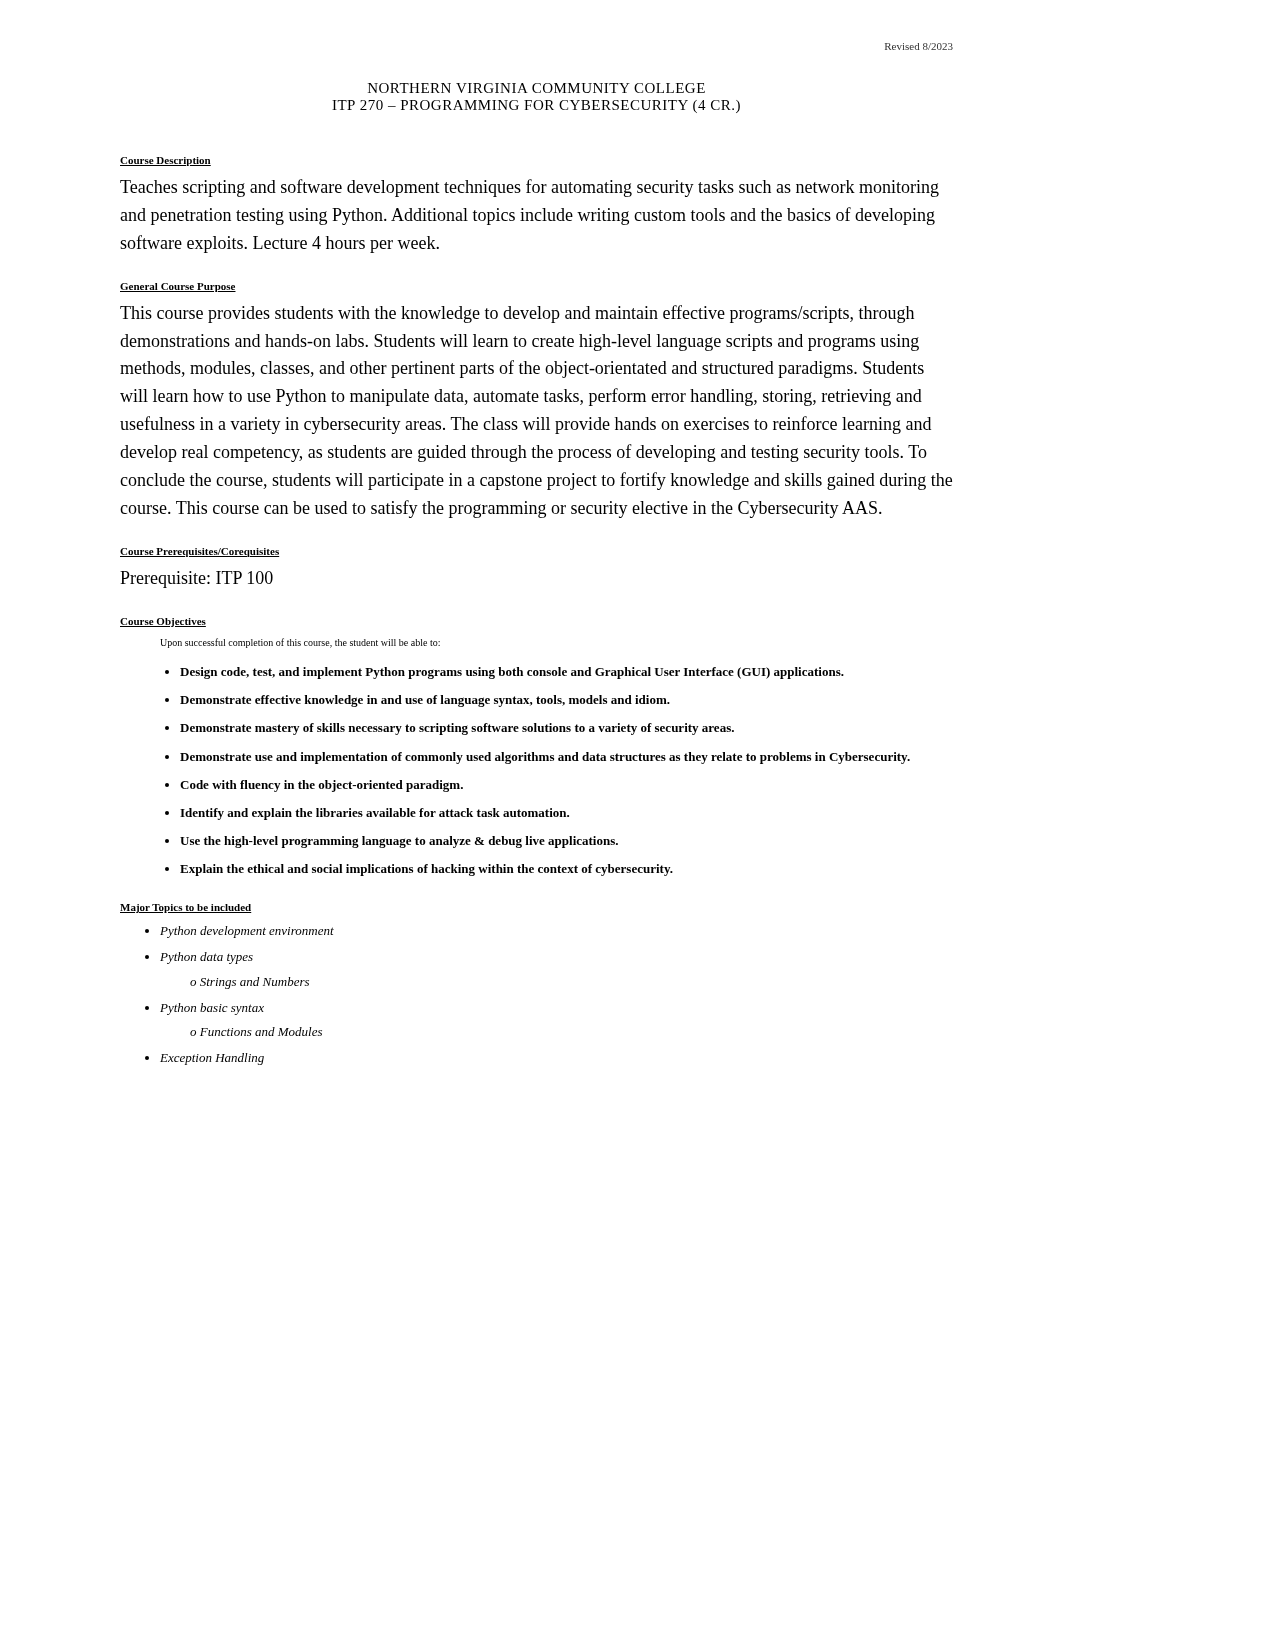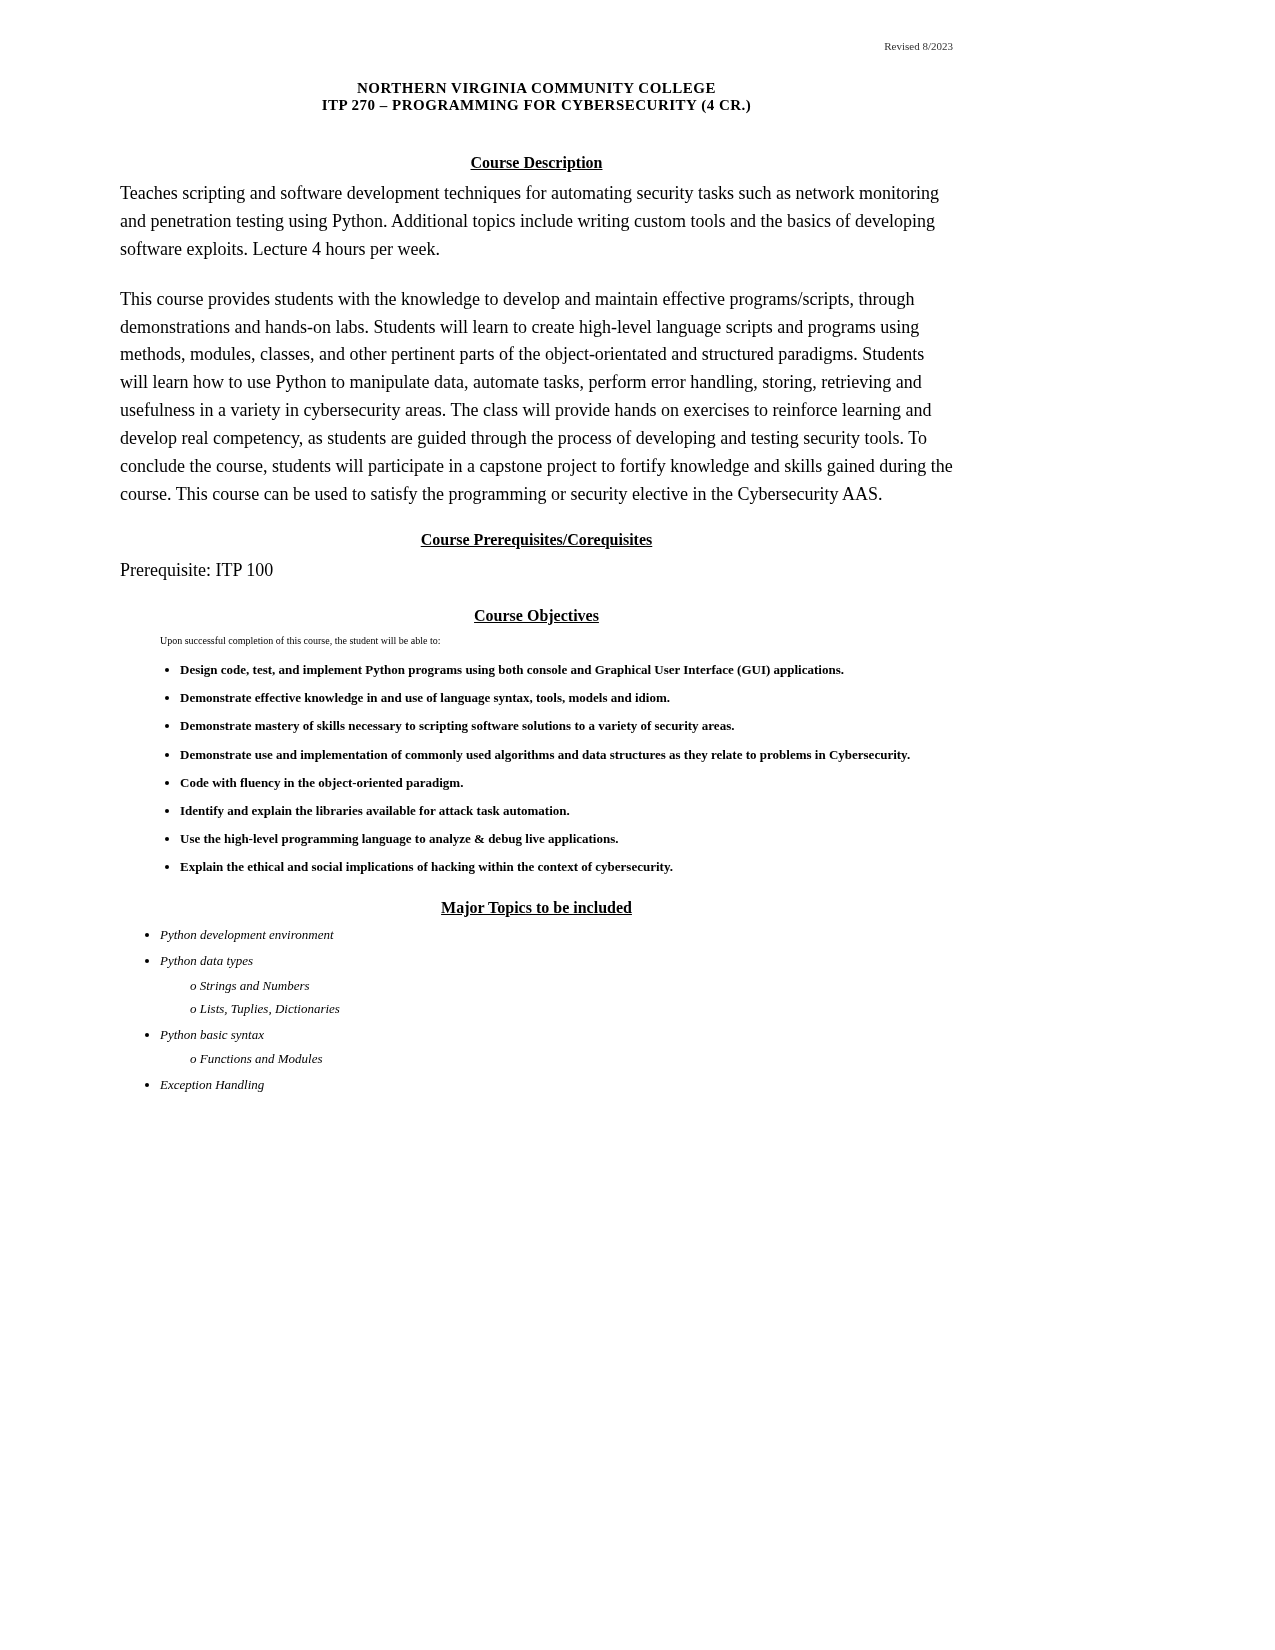--- a/index.html
+++ b/index.html
@@ -33,35 +33,34 @@
       color: #333;
     }
 
     .header {
       text-align: center;
       margin-bottom: 40px;
       margin-top: 20px;
     }
 
     .header-line1, .header-line2 {
-      font-weight: bold;
+      font-weight: normal;
       font-size: 15px;
       letter-spacing: 0.5px;
     }
 
     .section {
       margin-bottom: 22px;
     }
 
     .section-title {
       font-weight: bold;
       text-decoration: underline;
-      font-size: 16px;
+      font-size: 11px;
       margin-bottom: 8px;
-      text-align: center;
     }
 
     .section-text {
       font-size: 18px;
       line-height: 1.55;
     }
 
     .objectives-intro {
       margin-left: 40px;
       margin-bottom: 12px;
@@ -119,20 +118,21 @@
     <div class="header-line1">NORTHERN VIRGINIA COMMUNITY COLLEGE</div>
     <div class="header-line2">ITP 270 – PROGRAMMING FOR CYBERSECURITY (4 CR.)</div>
   </div>
 
   <div class="section">
     <div class="section-title">Course Description</div>
     <p class="section-text">Teaches scripting and software development techniques for automating security tasks such as network monitoring and penetration testing using Python.  Additional topics include writing custom tools and the basics of developing software exploits. Lecture 4 hours per week.</p>
   </div>
 
   <div class="section">
+    <div class="section-title">General Course Purpose</div>
     <p class="section-text">This course provides students with the knowledge to develop and maintain effective programs/scripts, through demonstrations and hands-on labs. Students will learn to create high-level language scripts and programs using methods, modules, classes, and other pertinent parts of the object-orientated and structured paradigms. Students will learn how to use Python to manipulate data, automate tasks, perform error handling, storing, retrieving and usefulness in a variety in cybersecurity areas. The class will provide hands on exercises to reinforce learning and develop real competency, as students are guided through the process of developing and testing security tools.  To conclude the course, students will participate in a capstone project to fortify knowledge and skills gained during the course.  This course can be used to satisfy the programming or security elective in the Cybersecurity AAS.</p>
   </div>
 
   <div class="section">
     <div class="section-title">Course Prerequisites/Corequisites</div>
     <p class="section-text">Prerequisite: ITP 100</p>
   </div>
 
   <div class="section">
     <div class="section-title">Course Objectives</div>
@@ -152,21 +152,20 @@
   <div class="section">
     <div class="section-title">Major Topics to be included</div>
     <ul class="major-topics-list">
       <li>
         <span>Python development environment</span>
       </li>
       <li>
         <span>Python data types</span>
         <ul class="sub-list">
           <li>Strings and Numbers</li>
-          <li>Lists, Tuplies, Dictionaries</li>
         </ul>
       </li>
       <li>
         <span>Python basic syntax</span>
         <ul class="sub-list">
           <li>Functions and Modules</li>
         </ul>
       </li>
       <li>
         <span>Exception Handling</span>

